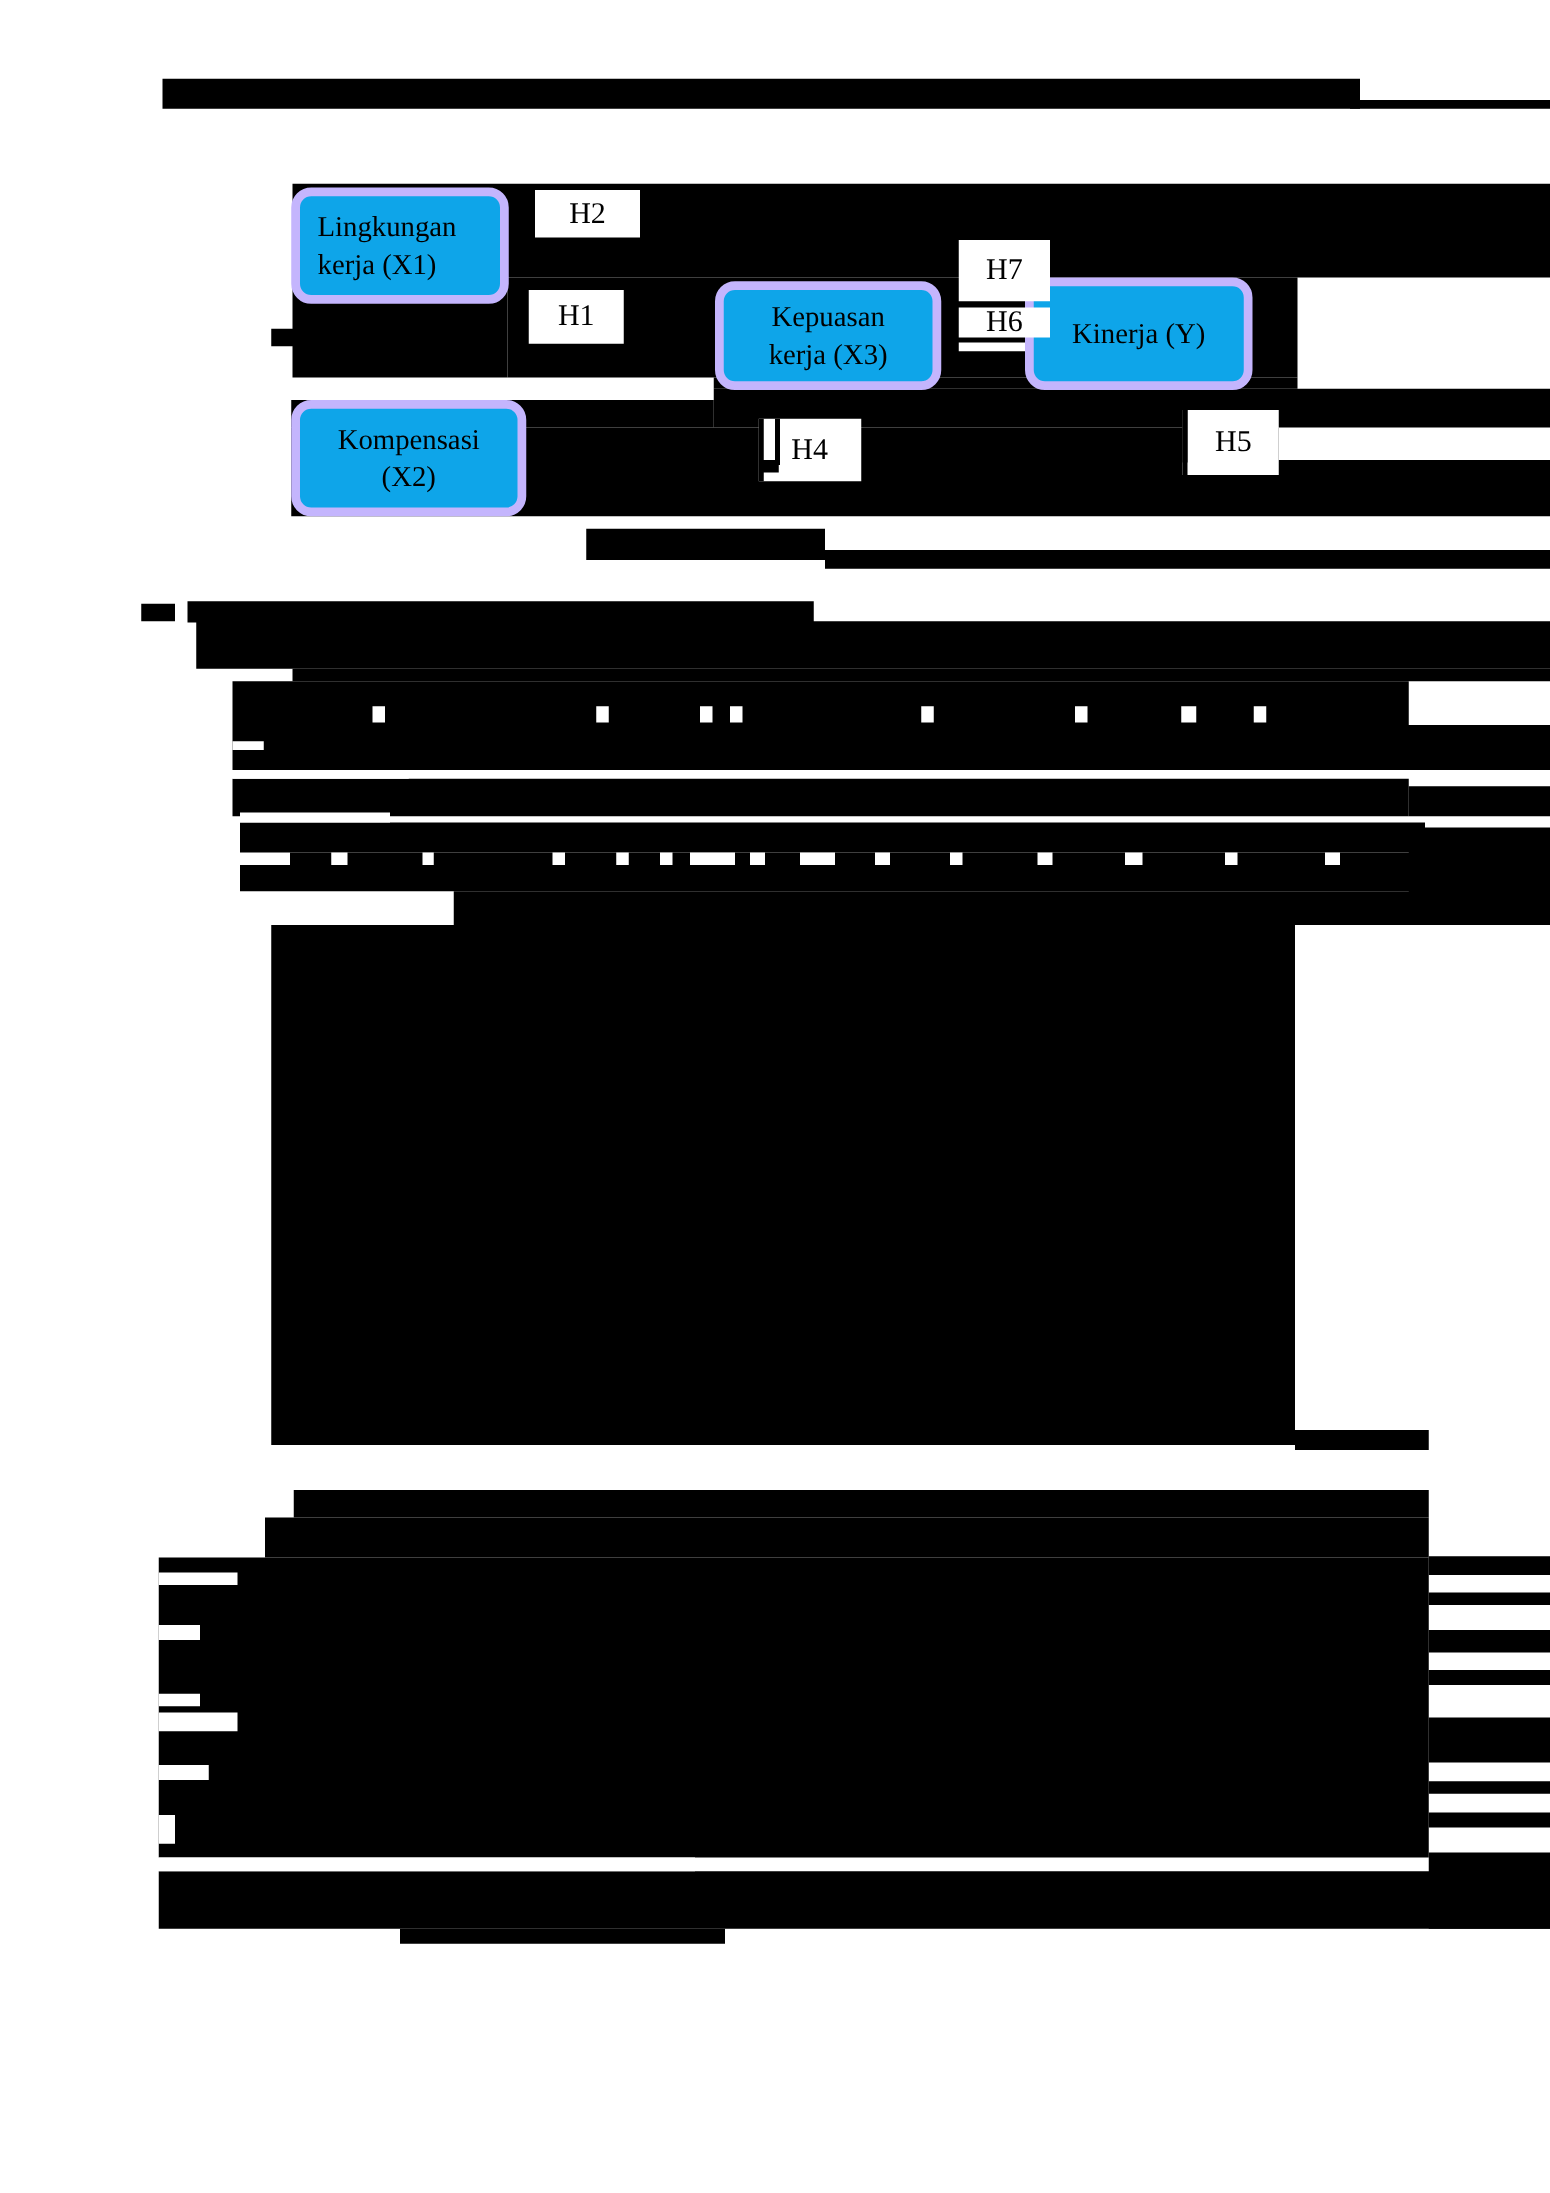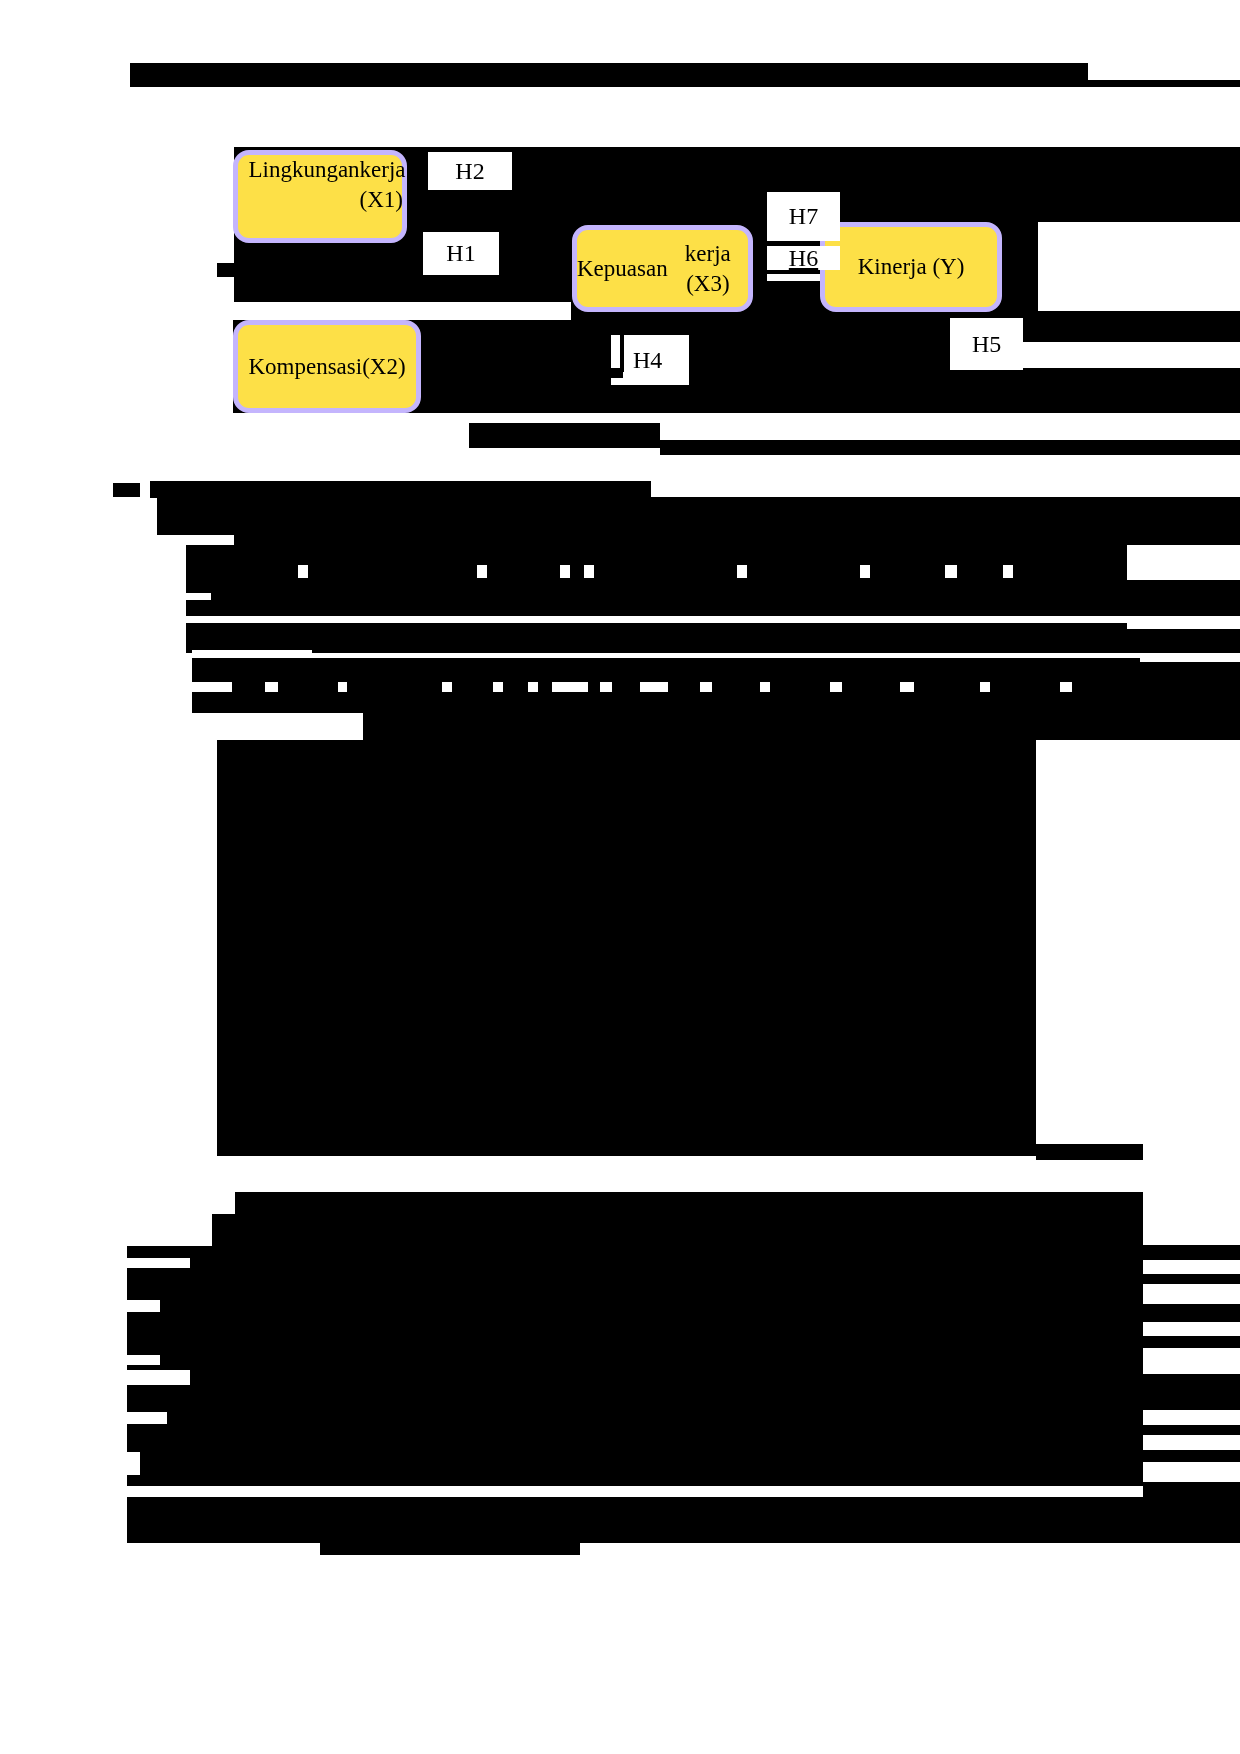--- a/index.html
+++ b/index.html
@@ -1,21 +1,21 @@
 <!DOCTYPE html>
 <html><head>
 <meta charset="utf-8">
 <style>
   html,body{margin:0;padding:0;background:#ffffff;}
   .page{position:relative;width:1240px;height:1754px;background:#ffffff;overflow:hidden;
         font-family:"Liberation Serif", serif;color:#000;}
   .black{position:absolute;background:#000000;}
   .white{position:absolute;background:#ffffff;}
-  .node{position:absolute;background:#fde047;border:5px solid #c4b5fd;border-radius:16px;
-        box-sizing:border-box;display:flex;flex-direction:row;justify-content:center;
+  .node{position:absolute;background:#0ea5e9;border:7px solid #c4b5fd;border-radius:16px;
+        box-sizing:border-box;display:flex;flex-direction:column;justify-content:center;
         font-size:23px;line-height:1.3;}
   .node.center{align-items:center;text-align:center;}
   .node.left{align-items:flex-start;padding-left:14px;}
   .hlabel{position:absolute;background:#ffffff;box-sizing:border-box;display:flex;
           align-items:center;justify-content:center;font-size:24px;}
   .hlabel .vline{position:absolute;left:0;top:0;width:4px;background:#000;}
   .hlabel.padded{justify-content:flex-start;padding-left:26px;}
 </style>
 </head>
 <body>
@@ -117,28 +117,28 @@
       </div>
       <div class="hlabel" style="left: 428px; top: 152px; width: 84px; height: 38px;">
         <span>H2</span>
       </div>
       <div class="hlabel" style="left: 423px; top: 232px; width: 76px; height: 43px;">
         <span>H1</span>
       </div>
       <div class="hlabel" style="left: 767px; top: 192px; width: 73px; height: 49px;">
         <span>H7</span>
       </div>
-      <div class="hlabel" style="left: 767px; top: 246px; width: 73px; height: 24px; text-decoration: underline;">
+      <div class="hlabel" style="left: 767px; top: 246px; width: 73px; height: 24px;">
         <span>H6</span>
       </div>
       <div class="hlabel padded" style="left: 607px; top: 335px; width: 82px; height: 50px;">
         <span class="vline" style="height: 50px;"></span>
         <span>H4</span>
       </div>
-      <div class="hlabel padded" style="left: 946px; top: 318px; width: 77px; height: 52px; text-align: right;">
+      <div class="hlabel padded" style="left: 946px; top: 328px; width: 77px; height: 52px; text-align: right;">
         <span class="vline" style="height: 52px;"></span>
         <span>H5</span>
       </div>
     </div>
   <div>
       <div class="black" style="left: 620px; top: 335px; width: 4px; height: 37px;"></div>
       <div class="black" style="left: 608px; top: 368px; width: 15px; height: 10px;"></div>
       <div class="black" style="left: 946px; top: 318px; width: 4px; height: 52px;"></div>
     </div>
 </div>

